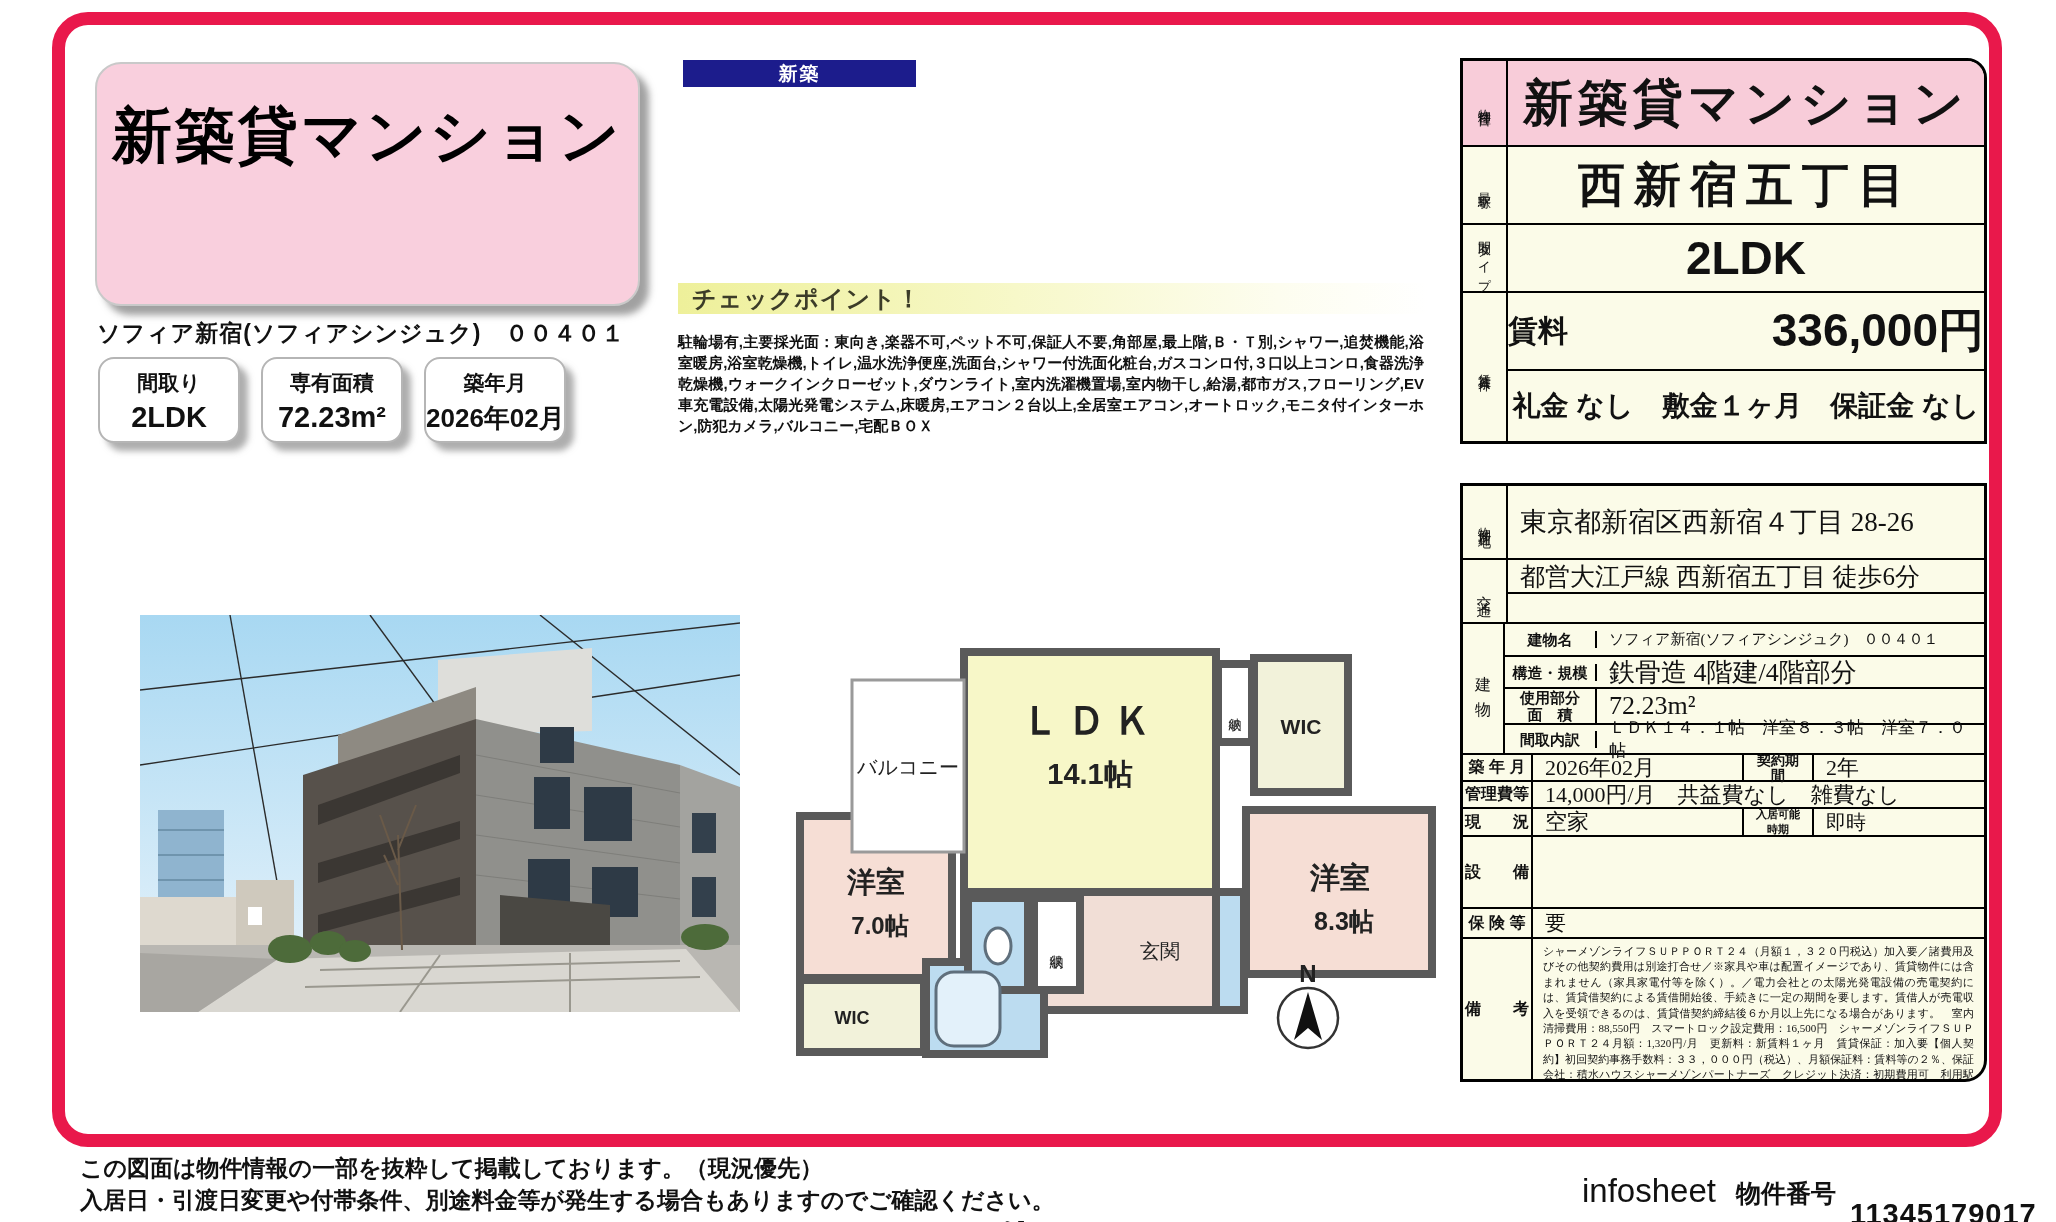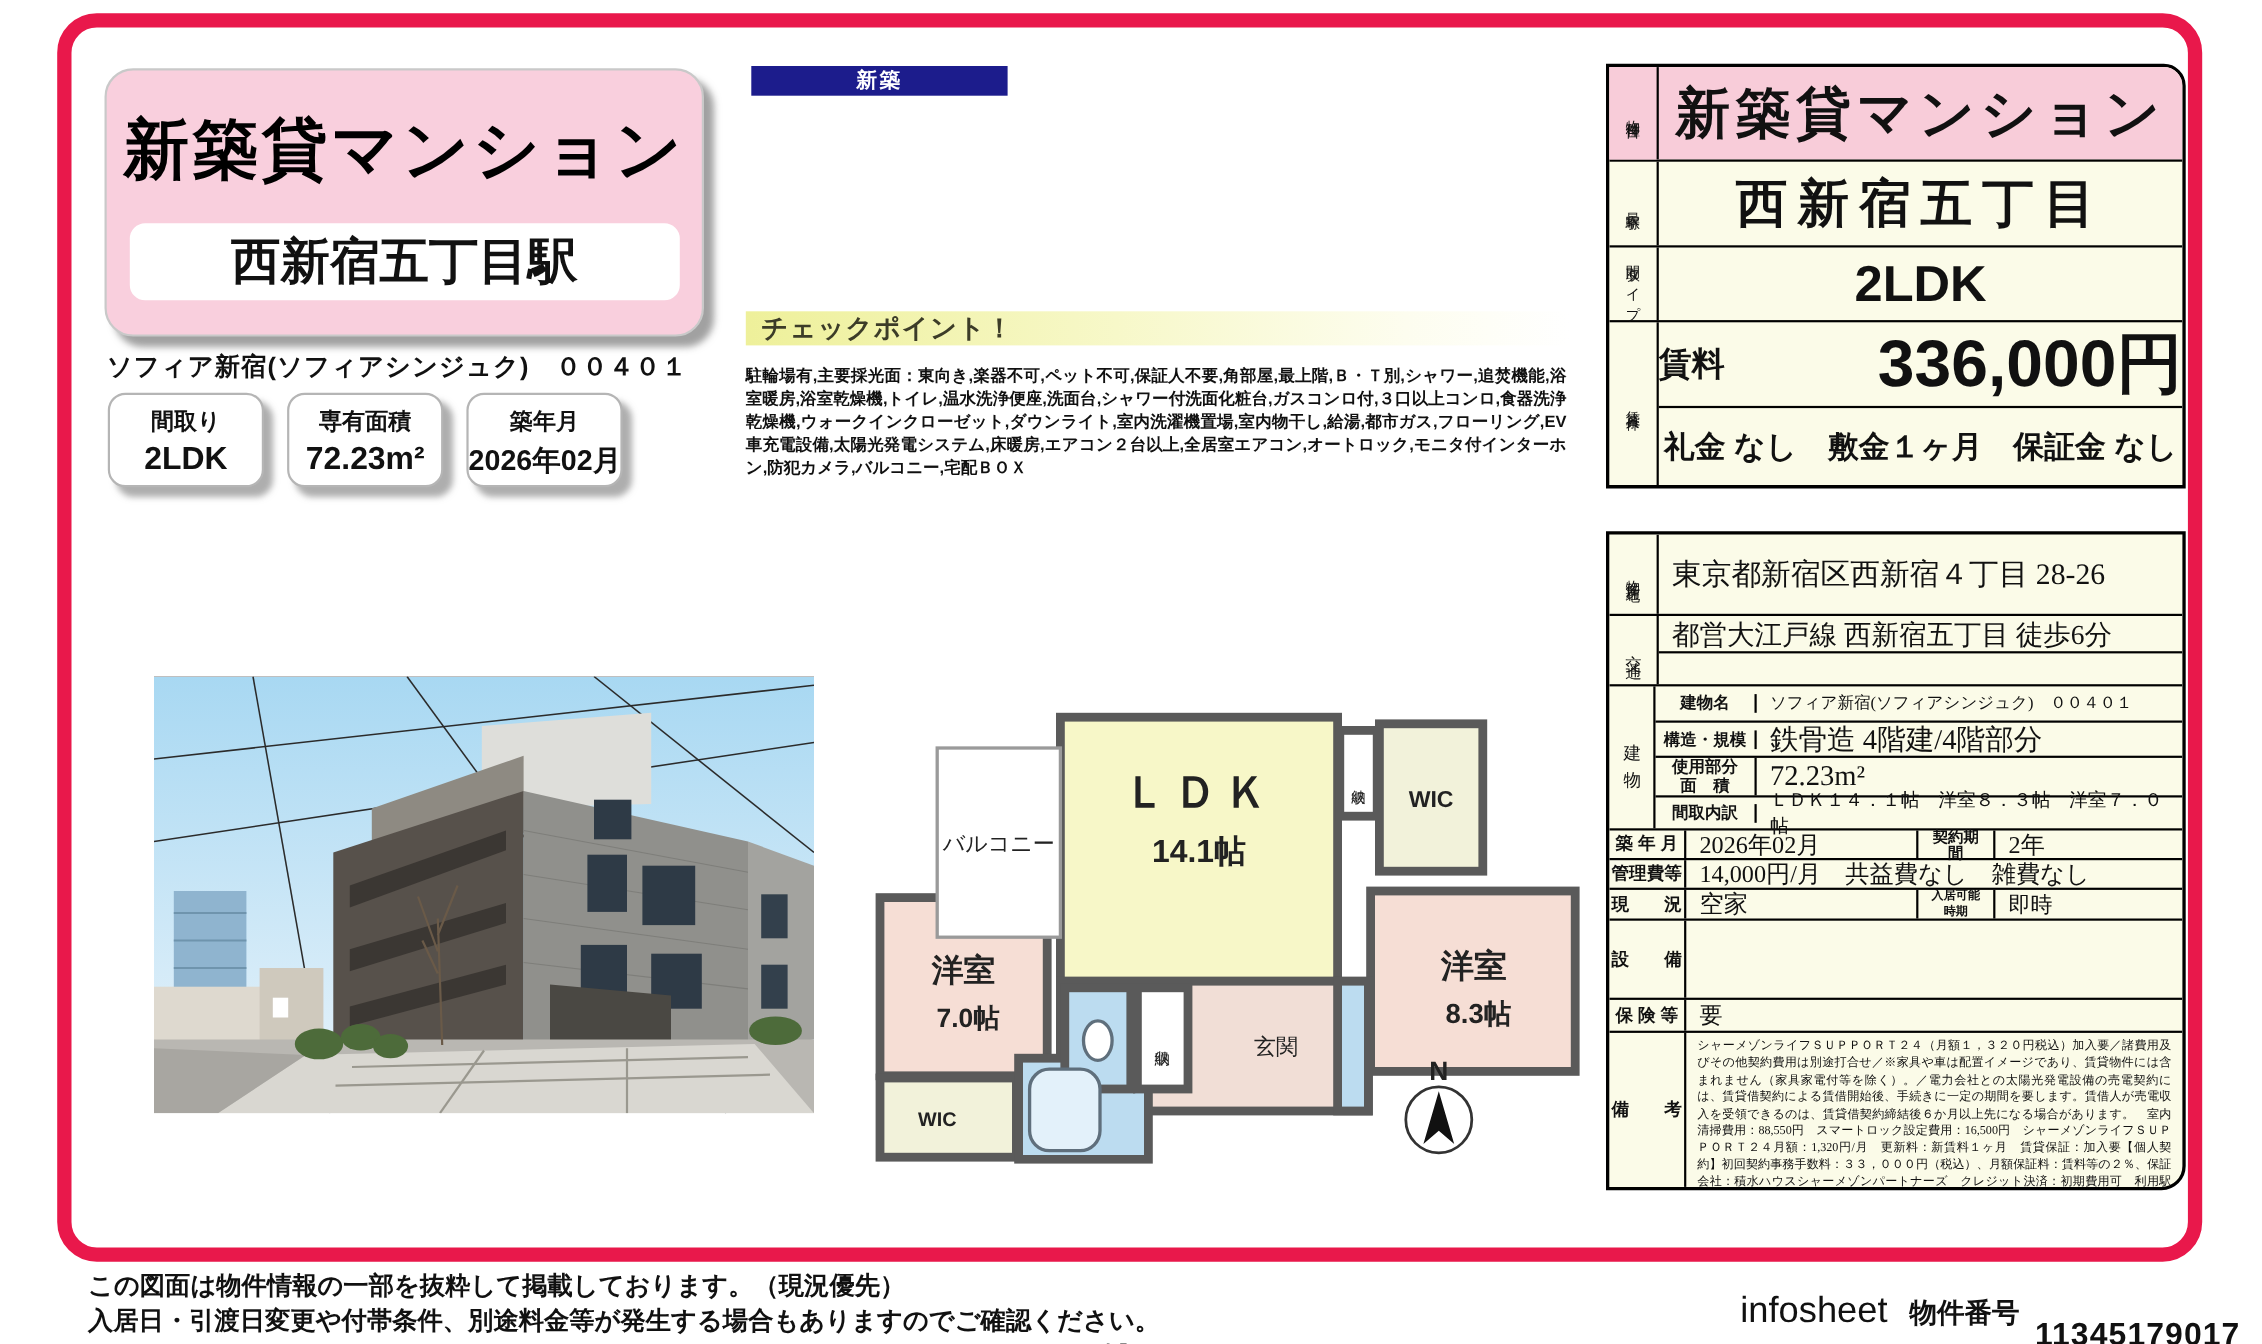--- a/index.html
+++ b/index.html
@@ -109,21 +109,20 @@
   .sheetno .pn .lab { font-size:25px; font-weight:bold; }
   .sheetno .pn .num { font-size:29px; font-weight:bold; letter-spacing:1px;margin-top:21px; }
 </style>
 </head>
 <body>
 
 <div class="frame"></div>
 
 <div class="title-box">
   <div class="big-title">新築貸マンション</div>
-  <div class="station-box">西新宿五丁目駅</div>
 </div>
 <div class="bldg-code">ソフィア新宿(ソフィアシンジュク)　００４０１</div>
 
 <div class="info-boxes">
   <div class="info-box">
     <div class="lab">間取り</div>
     <div class="val">2LDK</div>
   </div>
   <div class="info-box">
     <div class="lab">専有面積</div>
@@ -274,21 +273,21 @@
       </div>
     <div class="cell grow center" style="font-size:46px;font-weight:bold">2LDK</div>
   </div>
   <div class="r">
     <div class="cell vlab">
         <span class="vtxt">賃貸条件</span>
       </div>
     <div class="col">
       <div class="subr center" style="height:76px;gap:24px;justify-content:space-between">
         <span style="font-size:30px;font-weight:bold">賃料</span>
-        <span style="font-size:60px;font-weight:bold">336,000円</span>
+        <span style="font-size:46px;font-weight:bold">336,000円</span>
       </div>
       <div class="subr center" style="height:72px;justify-content:center;font-size:28px;font-weight:bold">礼金 なし　敷金１ヶ月　保証金 なし</div>
     </div>
   </div>
 </div>
 
 <div class="stable t2">
   <div class="r" style="height:72px">
     <div class="cell vlab">
         <span class="vtxt">物件所在地</span>

